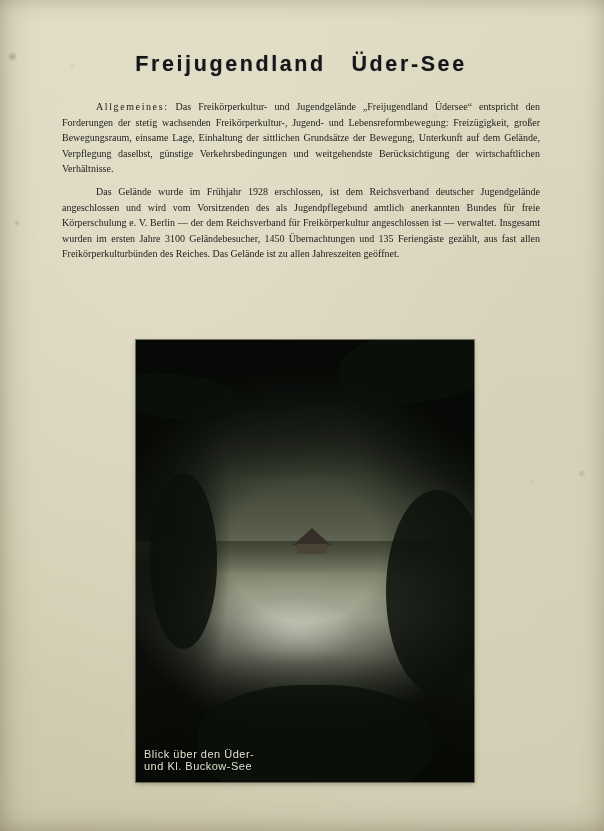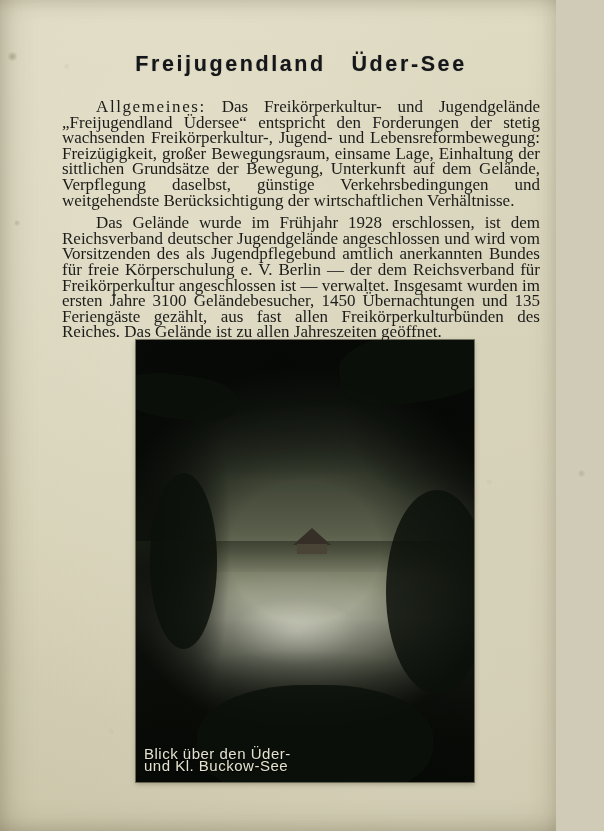--- a/index.html
+++ b/index.html
@@ -8,21 +8,21 @@
   }
   body {
     width: 604px;
     height: 831px;
     background: #cfcbb6;
     font-family: "Liberation Serif", serif;
     overflow: hidden;
   }
   .page {
     position: relative;
-    width: 556px;
+    width: 604px;
     height: 831px;
     background:
       radial-gradient(ellipse at 30% 20%, rgba(226,222,200,0.85) 0%, rgba(226,222,200,0.0) 60%),
       radial-gradient(ellipse at 80% 75%, rgba(214,209,186,0.8) 0%, rgba(214,209,186,0.0) 65%),
       linear-gradient(175deg, #e0dcc4 0%, #dad6bd 35%, #d4cfb4 70%, #cbc6aa 100%);
     box-sizing: border-box;
   }
   
   .grain {
     position: absolute;
@@ -74,21 +74,21 @@
     font-weight: bold;
     letter-spacing: 2.6px;
     color: #15161a;
     text-align: center;
     white-space: pre;
     text-shadow: 0 0 1px rgba(25,25,25,0.35);
   }
 
   .body-text {
     margin-top: 22px;
-    font-size: 17px;
+    font-size: 10px;
     line-height: 15.6px;
     color: #1d1c1a;
     text-align: justify;
     text-justify: inter-word;
     hyphens: manual;
   }
   .para {
     margin: 0 0 7px 0;
     text-indent: 0;
   }
@@ -187,21 +187,21 @@
   .b2 { left: -4%; top: 8%;  width: 34%; height: 10%; transform: rotate(7deg); }
   .b3 { left: 4%;  top: 30%; width: 20%; height: 40%; border-radius: 50%; }
   .b4 { left: 74%; top: 34%; width: 30%; height: 46%; border-radius: 50%; }
   .b5 { left: 18%; top: 78%; width: 70%; height: 26%; border-radius: 45%; }
 
   .caption {
     position: absolute;
     left: 8px;
     bottom: 10px;
     font-family: "Liberation Sans", sans-serif;
-    font-size: 15px;
+    font-size: 11px;
     line-height: 12px;
     color: #e4e2cf;
     letter-spacing: 0.5px;
     text-shadow: 0 1px 1px rgba(0,0,0,0.9);
   }
   .caption div { white-space: pre; }
 </style>
 </head>
 <body>
 

